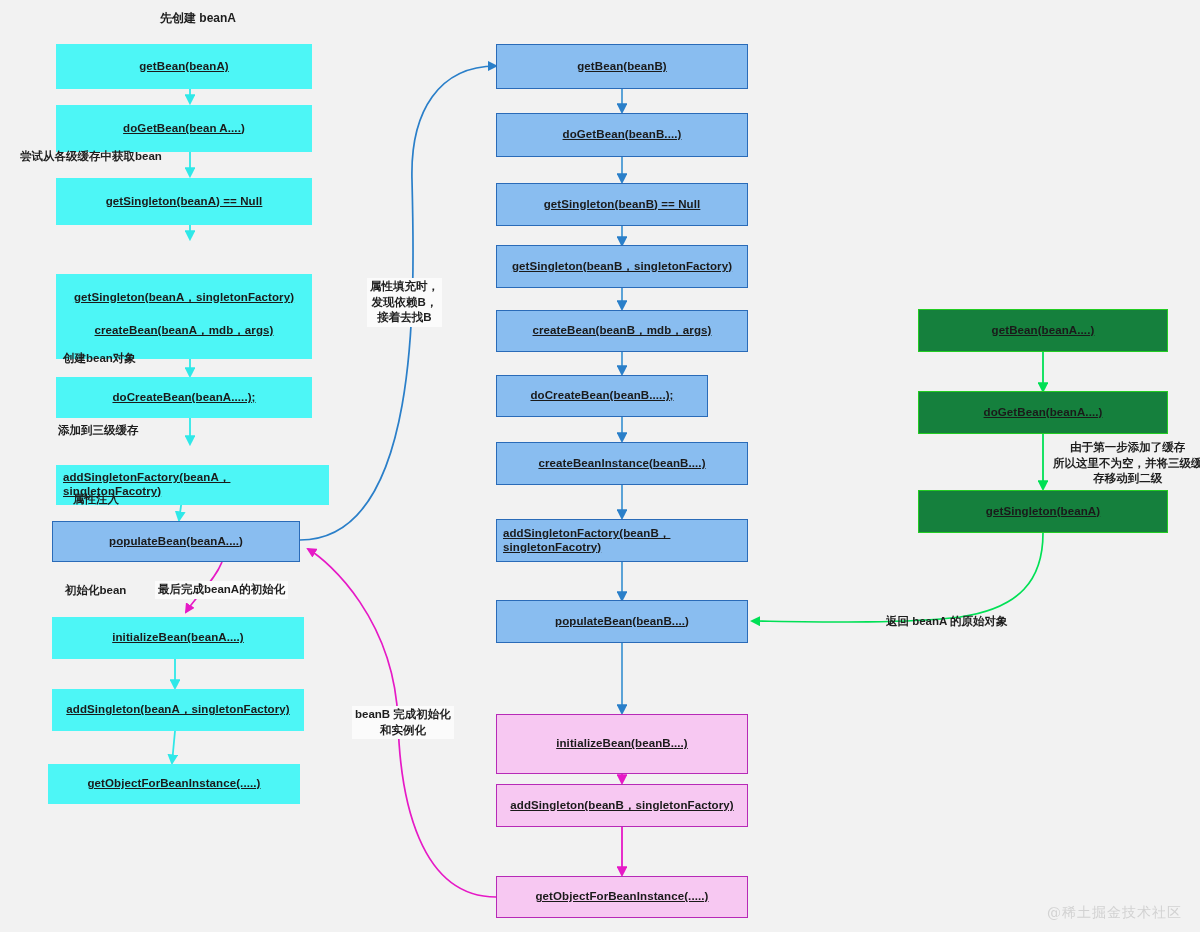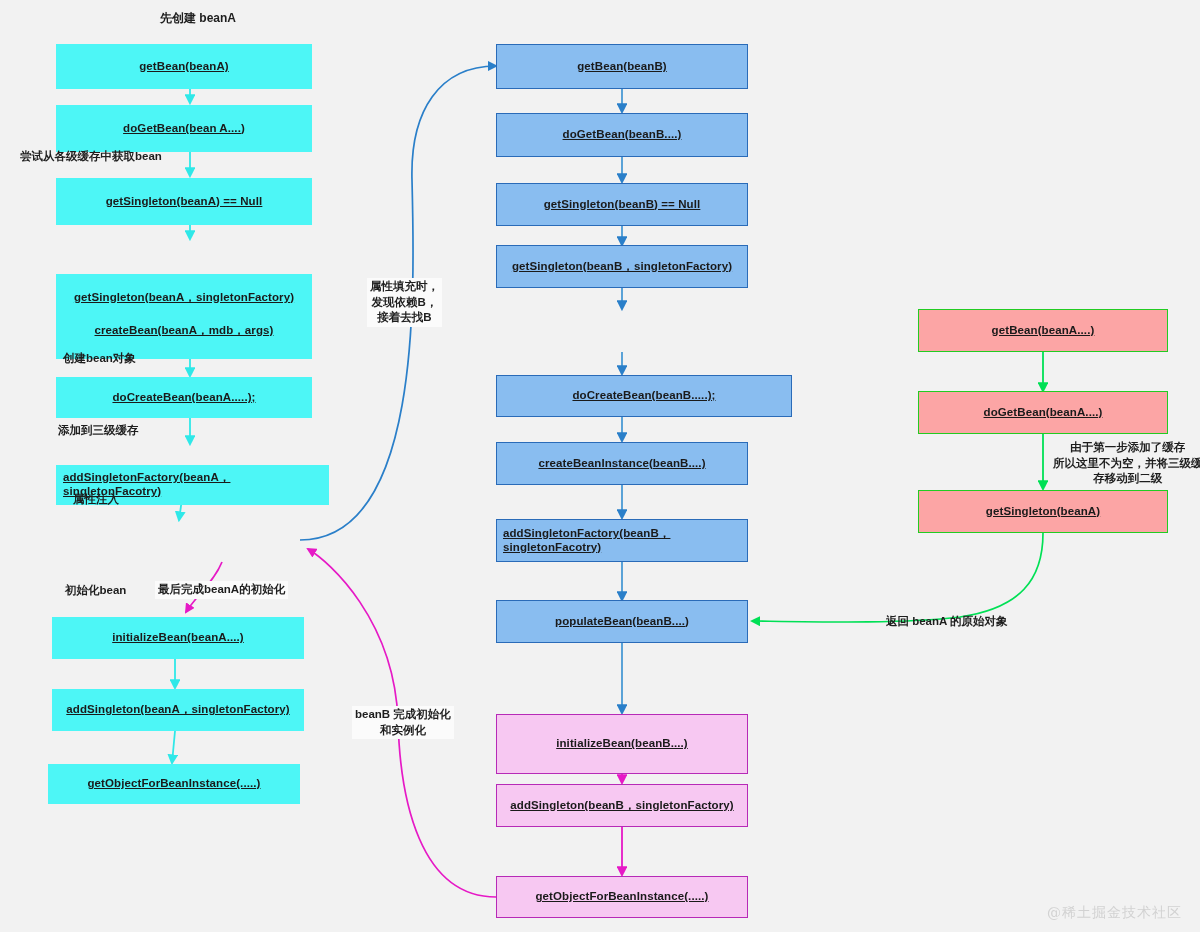--- a/index.html
+++ b/index.html
@@ -40,21 +40,21 @@
   }
   .n-cyan {
     background: #4df6f6;
     border: 1px solid #4df6f6;
   }
   .n-blue {
     background: #89bdf0;
     border: 1px solid #2a6bb8;
   }
   .n-green {
-    background: #fca5a5;
+    background: #15803d;
     border: 1.4px solid #22cc22;
   }
   .n-pink {
     background: #f7c8f2;
     border: 1.4px solid #b72ab7;
   }
   .label {
     position: absolute;
     font-size: 11.5px;
     font-weight: bold;
@@ -158,36 +158,38 @@
   <div class="title" style="left:118px; top:10px; width:160px;">先创建 beanA</div>
 
 
   <div class="node n-cyan" style="left:56px; top:44px; width:256px; height:45px;">getBean(beanA)</div>
   <div class="node n-cyan" style="left:56px; top:105px; width:256px; height:47px;">doGetBean(bean A....)</div>
   <div class="node n-cyan" style="left:56px; top:178px; width:256px; height:47px;">getSingleton(beanA) == Null</div>
   <div class="node n-cyan" style="left:56px; top:240px; width:256px; height:47px;margin-top:34px;">getSingleton(beanA，singletonFactory)</div>
   <div class="node n-cyan" style="left:56px; top:303px; width:256px; height:56px;">createBean(beanA，mdb，args)</div>
   <div class="node n-cyan" style="left:56px; top:377px; width:256px; height:41px;">doCreateBean(beanA.....);</div>
   <div class="node n-cyan" style="left:56px; top:465px; width:273px; height:40px;">addSingletonFactory(beanA，singletonFacotry)</div>
+  <div class="node n-blue" style="left:52px; top:521px; width:248px; height:41px;">populateBean(beanA....)</div>
   <div class="node n-cyan" style="left:52px; top:617px; width:252px; height:42px;">initializeBean(beanA....)</div>
   <div class="node n-cyan" style="left:52px; top:689px; width:252px; height:42px;">addSingleton(beanA，singletonFactory)</div>
   <div class="node n-cyan" style="left:48px; top:764px; width:252px; height:40px;">getObjectForBeanInstance(.....)</div>
 
   <div class="label plain" style="left:20px; top:149px;">尝试从各级缓存中获取bean</div>
   <div class="label plain" style="left:63px; top:351px;">创建bean对象</div>
   <div class="label plain" style="left:58px; top:423px;">添加到三级缓存</div>
   <div class="label plain" style="left:73px; top:492px;">属性注入</div>
   <div class="label plain" style="left:65px; top:583px;">初始化bean</div>
   <div class="label boxed" style="left:155px; top:581px;">最后完成beanA的初始化</div>
 
   <div class="node n-blue" style="left:496px; top:113px; width:252px; height:44px;">doGetBean(beanB....)</div>
   <div class="node n-blue" style="left:496px; top:44px; width:252px; height:45px;">getBean(beanB)</div>
   <div class="node n-blue" style="left:496px; top:245px; width:252px; height:43px;">getSingleton(beanB，singletonFactory)</div>
   <div class="node n-blue" style="left:496px; top:183px; width:252px; height:43px;">getSingleton(beanB) == Null</div>
-  <div class="node n-blue" style="left:496px; top:375px; width:296px; height:42px;">doCreateBean(beanB.....);</div>
+  <div class="node n-blue" style="left:496px; top:310px; width:252px; height:42px;">createBean(beanB，mdb，args)</div>
+  <div class="node n-blue" style="left:496px; top:375px; width:212px; height:42px;">doCreateBean(beanB.....);</div>
   <div class="node n-blue" style="left:496px; top:442px; width:252px; height:43px;">createBeanInstance(beanB....)</div>
   <div class="node n-blue" style="left:496px; top:519px; width:252px; height:43px;">addSingletonFactory(beanB，singletonFacotry)</div>
   <div class="node n-blue" style="left:496px; top:600px; width:252px; height:43px;">populateBean(beanB....)</div>
   <div class="node n-pink" style="left:496px; top:714px; width:252px; height:60px;">initializeBean(beanB....)</div>
   <div class="node n-pink" style="left:496px; top:784px; width:252px; height:43px;">addSingleton(beanB，singletonFactory)</div>
   <div class="node n-pink" style="left:496px; top:876px; width:252px; height:42px;">getObjectForBeanInstance(.....)</div>
 
   <div class="node n-green" style="left:918px; top:309px; width:250px; height:43px;">getBean(beanA....)</div>
   <div class="node n-green" style="left:918px; top:391px; width:250px; height:43px;">doGetBean(beanA....)</div>
   <div class="node n-green" style="left:918px; top:490px; width:250px; height:43px;">getSingleton(beanA)</div>

